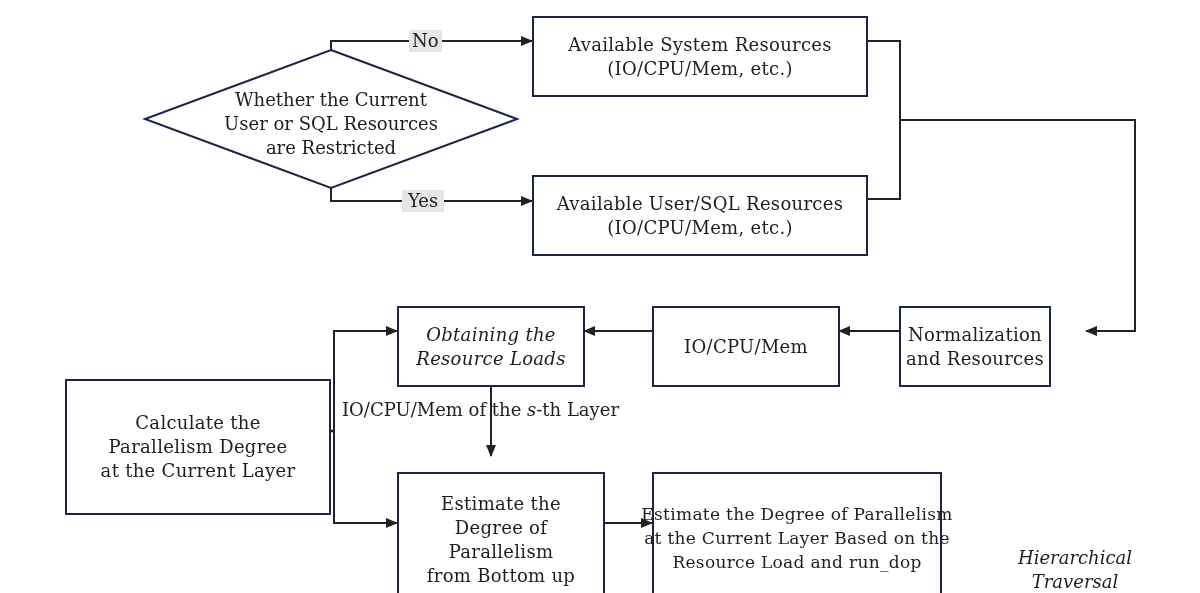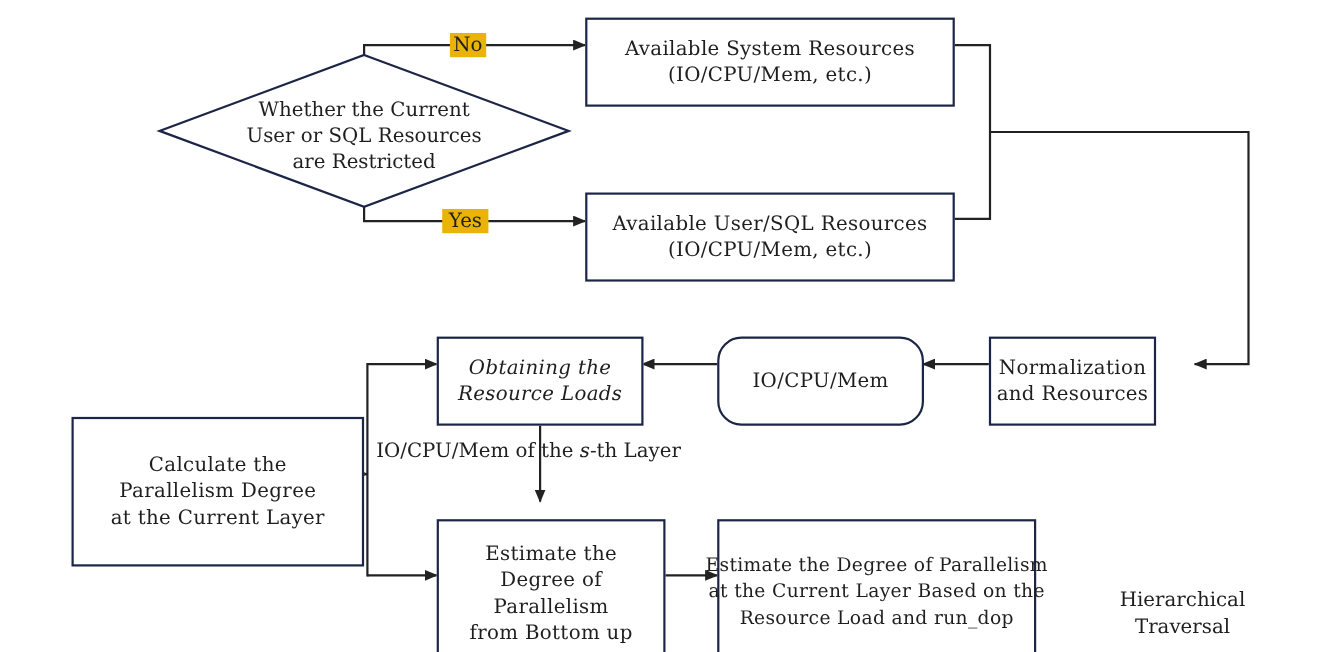--- a/index.html
+++ b/index.html
@@ -3,21 +3,21 @@
 <meta charset="utf-8">
 <style>
   html, body { margin: 0; padding: 0; background: #ffffff; }
   body { width: 1200px; height: 593px; position: relative; overflow: hidden;
          font-family: "DejaVu Serif", "Liberation Serif", serif; color: #1e1e1e; }
   svg.wires { position: absolute; left: 0; top: 0; }
   .box { position: absolute; box-sizing: border-box; border: 2px solid #1d2546; background: #fff;
          display: flex; flex-direction: column; align-items: center; justify-content: center;
          text-align: center; font-size: 18px; line-height: 24px; letter-spacing: 0.3px; margin-top: 16px; }
   .box span { display: block; white-space: nowrap; }
-  .lbl { position: absolute; font-size: 18px; line-height: 22px; background: #eab308; white-space: nowrap; }
+  .lbl { position: absolute; font-size: 18px; line-height: 22px; background: #e5e5e5; white-space: nowrap; }
   .lbl.nobg { background: transparent; }
   .diamond-text { position: absolute; text-align: center; font-size: 18px; line-height: 24px; }
   .diamond-text span { display: block; white-space: nowrap; }
   i.it { font-style: italic; }
 </style>
 </head>
 <body>
 
 <svg class="wires" width="1200" height="593">
   <defs>
@@ -66,21 +66,21 @@
 <div class="box" style="left:532px; top:159px; width:336px; height:81px;">
   <span>Available User/SQL Resources</span>
   <span>(IO/CPU/Mem, etc.)</span>
 </div>
 
 <div class="box" style="left:899px; top:290px; width:152px; height:81px;">
   <span>Normalization</span>
   <span>and Resources</span>
 </div>
 
-<div class="box" style="left:652px; top:290px; width:188px; height:81px;border-radius:22px;">
+<div class="box" style="left:652px; top:290px; width:188px; height:81px;">
   <span>IO/CPU/Mem</span>
 </div>
 
 <div class="box" style="left:397px; top:290px; width:188px; height:81px;font-style:italic;">
   <span>Obtaining the</span>
   <span>Resource Loads</span>
 </div>
 
 <div class="box" style="left:65px; top:363px; width:266px; height:136px;">
   <span>Calculate the</span>
@@ -96,16 +96,16 @@
   <span>Parallelism</span>
   <span>from Bottom up</span>
 </div>
 
 <div class="box" style="left:652px; top:456px; width:290px; height:135px; justify-content:flex-start; padding-top:28px; font-size:17px;">
   <span>Estimate the Degree of Parallelism</span>
   <span>at the Current Layer Based on the</span>
   <span>Resource Load and run_dop</span>
 </div>
 
-<div class="diamond-text" style="left:1010px; top:534px; width:130px;">
+<div class="diamond-text" style="left:1010px; top:546px; width:130px;font-style:italic;">
   <span>Hierarchical</span>
   <span>Traversal</span>
 </div>
 
 </body></html>

